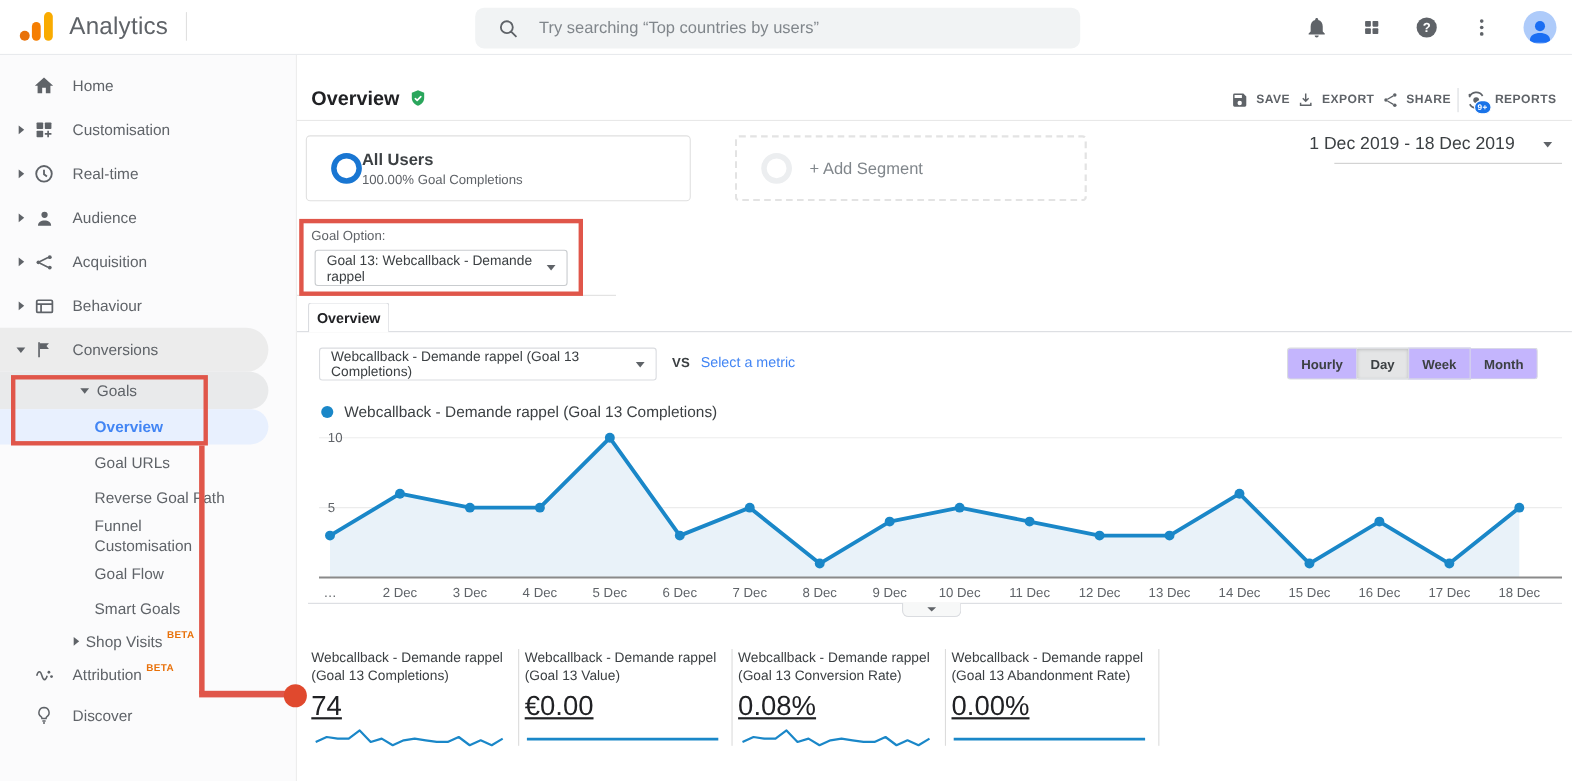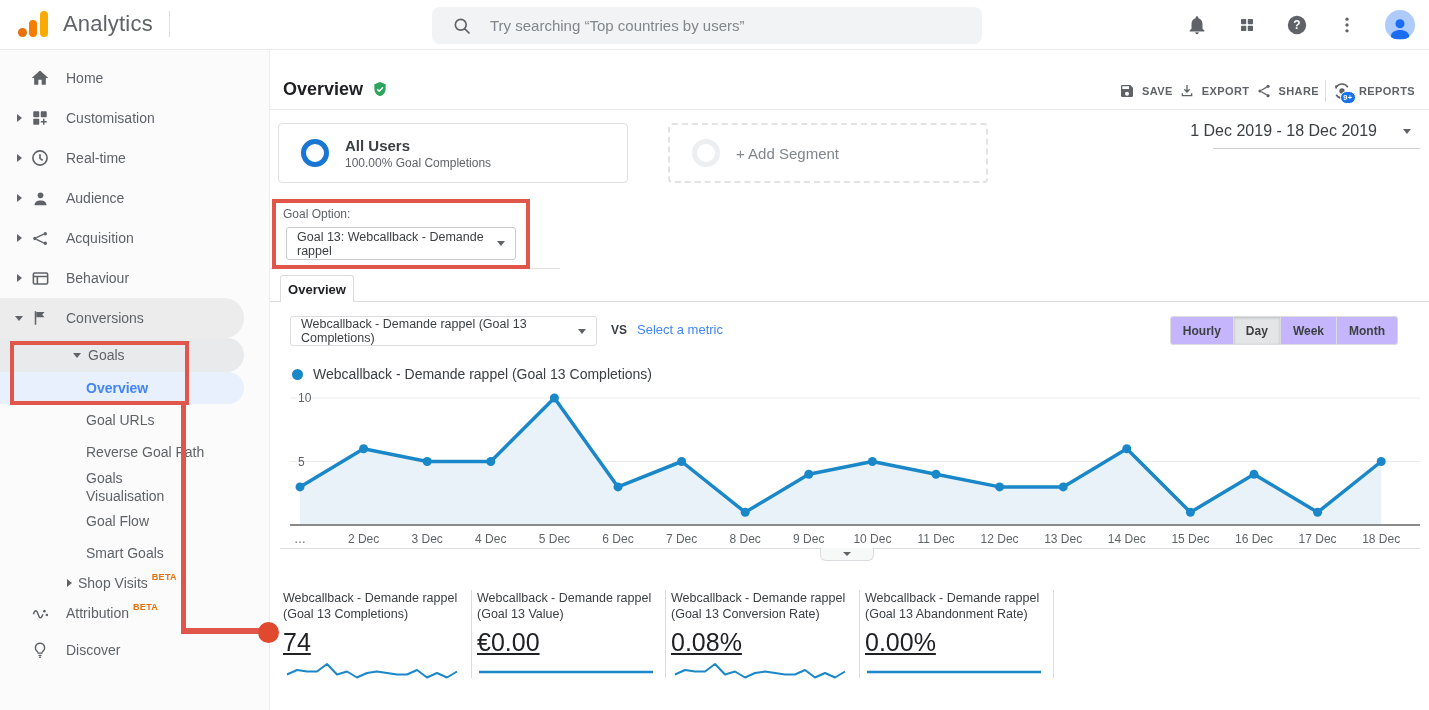--- a/index.html
+++ b/index.html
@@ -55,21 +55,21 @@
   #insights-iconwrap { position:relative; width:20px; height:20px; }
   #insights-badge { position:absolute; right:-4px; bottom:-3px; background:#1a73e8; color:#fff; font-size:7.5px;
     font-weight:bold; border-radius:7px; padding:1px 2.5px; border:1px solid #fff; }
 
   #date-range { position:absolute; top:72px; right:18px; font-size:16px; color:#3c4043; display:flex; align-items:center; gap:26px; cursor:pointer; }
   #date-underline { position:absolute; top:98px; right:9px; width:207px; border-bottom:1px solid #cfcfcf; }
 
   .seg-card { position:absolute; top:73px; height:60px; background:#fff; display:flex; align-items:center; cursor:pointer; }
   #all-users-card { left:8px; width:350px; border:1px solid #e0e0e0; border-radius:4px; }
   #seg-ring { width:28px; height:28px; border-radius:50%; border:5px solid #1976d2; margin-left:22px; }
-  #all-users-txt { margin-left:16px; }
+  #all-users-txt { }
   #all-users-title { font-size:15px; font-weight:bold; color:#3c4043; }
   #all-users-sub { font-size:12px; color:#5f6368; margin-top:2px; }
   #add-segment-card { left:398px; width:320px; border:2px dashed #e3e3e3; border-radius:4px; }
   #add-ring { width:28px; height:28px; border-radius:50%; border:5px solid #eceef0; margin-left:22px; }
   #add-segment-label { font-size:15px; color:#80868b; margin-left:16px; }
 
   #goal-panel { position:absolute; left:3px; top:150px; width:255px; height:68px; background:#fff; }
   #goal-option-label { position:absolute; left:10px; top:7px; font-size:12px; color:#5f6368; }
   #goal-dropdown { position:absolute; left:13px; top:27px; width:230px; height:33px; border:1px solid #c9cccf;
     border-radius:3px; background:#fff; display:flex; align-items:center; justify-content:space-between;
@@ -287,21 +287,21 @@
   <div class="nav-item sub2 active">
     <span>Overview</span>
   </div>
   <div class="nav-item sub2">
     <span>Goal URLs</span>
   </div>
   <div class="nav-item sub2">
     <span>Reverse Goal Path</span>
   </div>
   <div class="nav-item sub2" style="height:38px">
-    <span class="wrap2">Goals Visualisation</span>
+    <span class="wrap2">Funnel Customisation</span>
   </div>
   <div class="nav-item sub2" style="height:30px">
     <span>Goal Flow</span>
   </div>
   <div class="nav-item sub2" style="height:34px">
     <span>Smart Goals</span>
   </div>
 
   <div class="nav-item sub1" style="height:26px;padding-left:50px">
     <span class="nav-chev">

